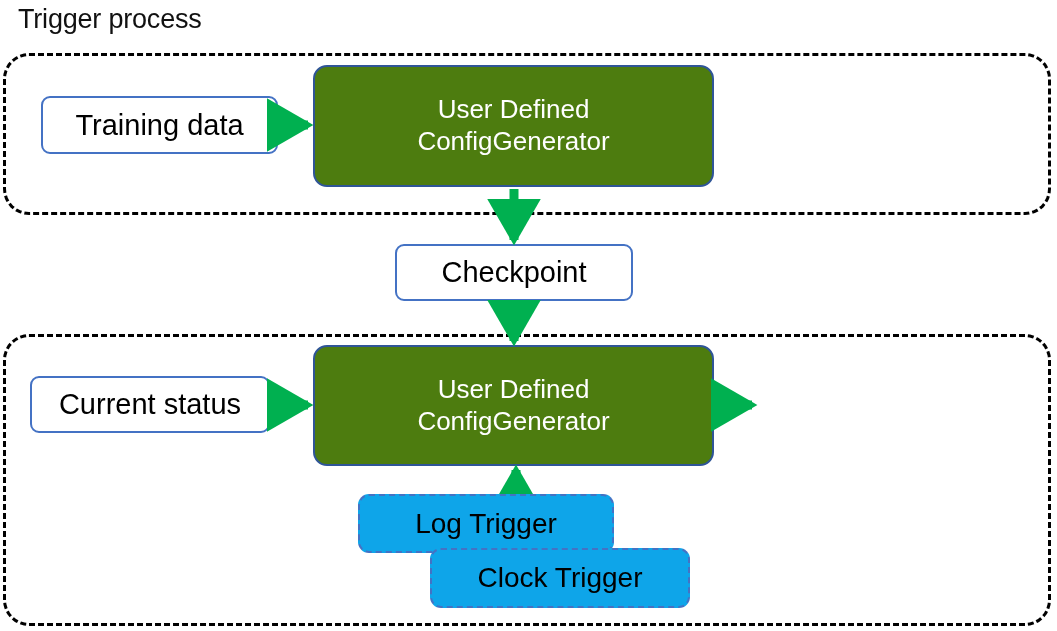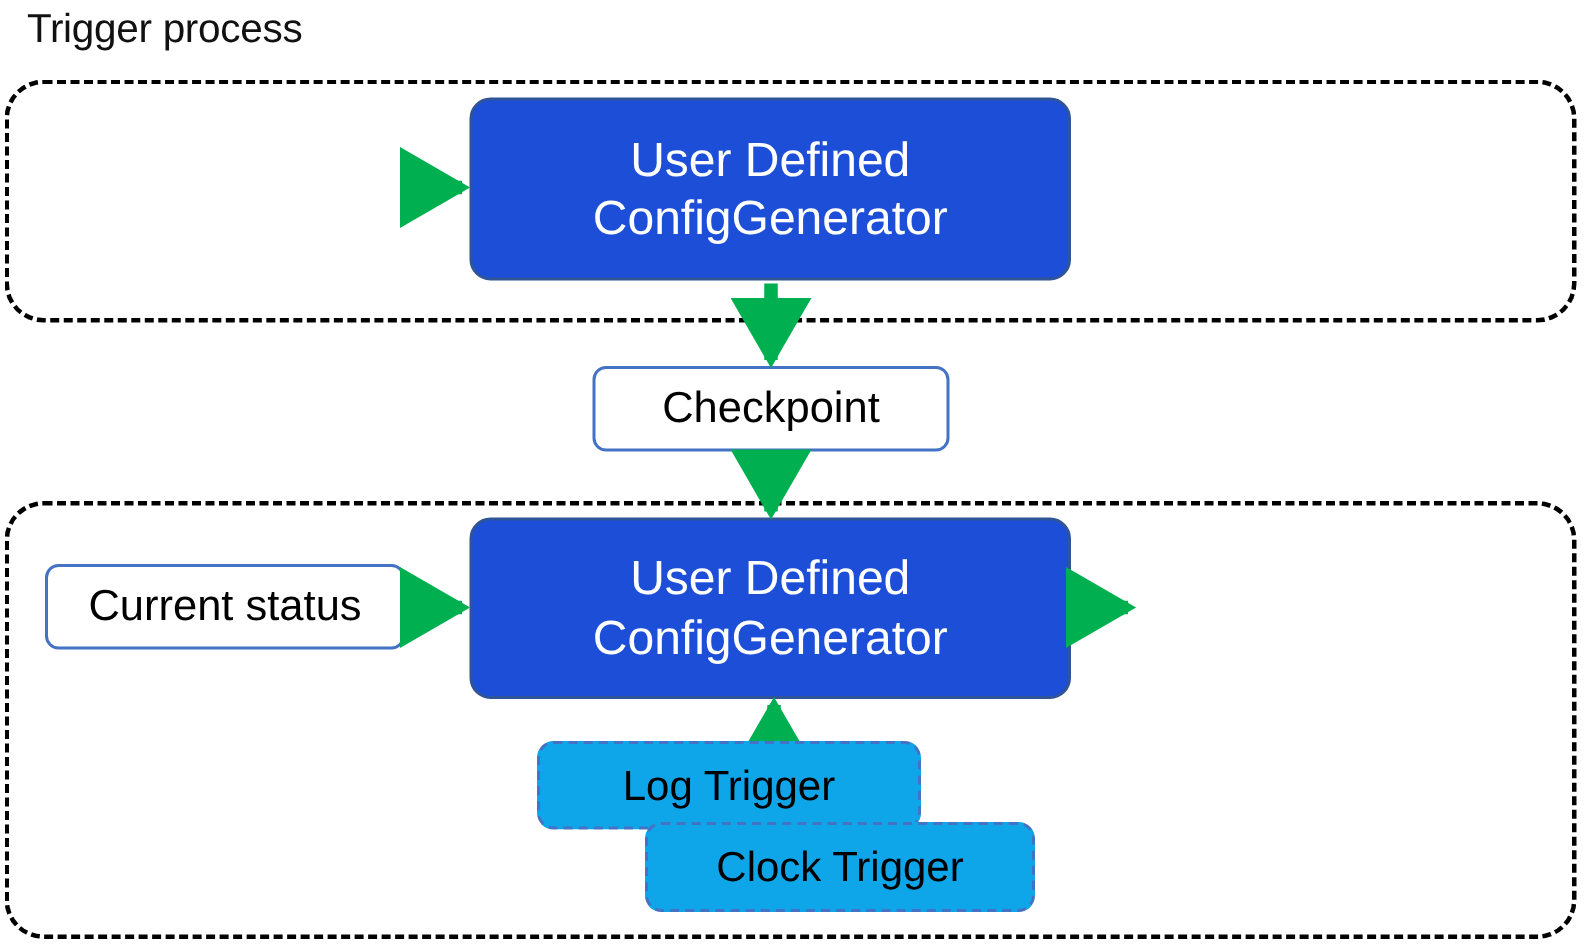--- a/index.html
+++ b/index.html
@@ -52,27 +52,27 @@
     color: #000000;
     white-space: nowrap;
   }
 
   
   .node-process {
     position: absolute;
     box-sizing: border-box;
     border: 2.5px solid #2F5597;
     border-radius: 14px;
-    background: #1d4ed8;
+    background: #4d7c0f;
     display: flex;
     flex-direction: column;
     align-items: center;
     justify-content: center;
     color: #ffffff;
-    font-size: 32px;
+    font-size: 26px;
     line-height: 1.22;
     text-align: right;
   }
   .node-process .ln { display: block; }
 
   
   .node-trigger {
     position: absolute;
     box-sizing: border-box;
     border: 2.5px dashed #4472C4;
@@ -100,20 +100,21 @@
 
 <div id="canvas">
 
   <div class="section-label" style="left:18px; top:6px;">Trigger process</div>
 
   <div class="group-box" style="left:3px; top:53px; width:1048px; height:162px;"></div>
 
 
   <div class="group-box" style="left:3px; top:334px; width:1048px; height:292px;"></div>
 
+  <div class="node-plain" style="left:41px; top:96px; width:237px; height:58px;">Training data</div>
 
   <div class="node-process" style="left:313px; top:65px; width:401px; height:122px;">
     <span class="ln">User Defined</span>
     <span class="ln">ConfigGenerator</span>
   </div>
 
   <div class="node-plain" style="left:30px; top:376px; width:240px; height:57px;">Current status</div>
 
   <div class="node-plain" style="left:395px; top:244px; width:238px; height:57px;">Checkpoint</div>
 

